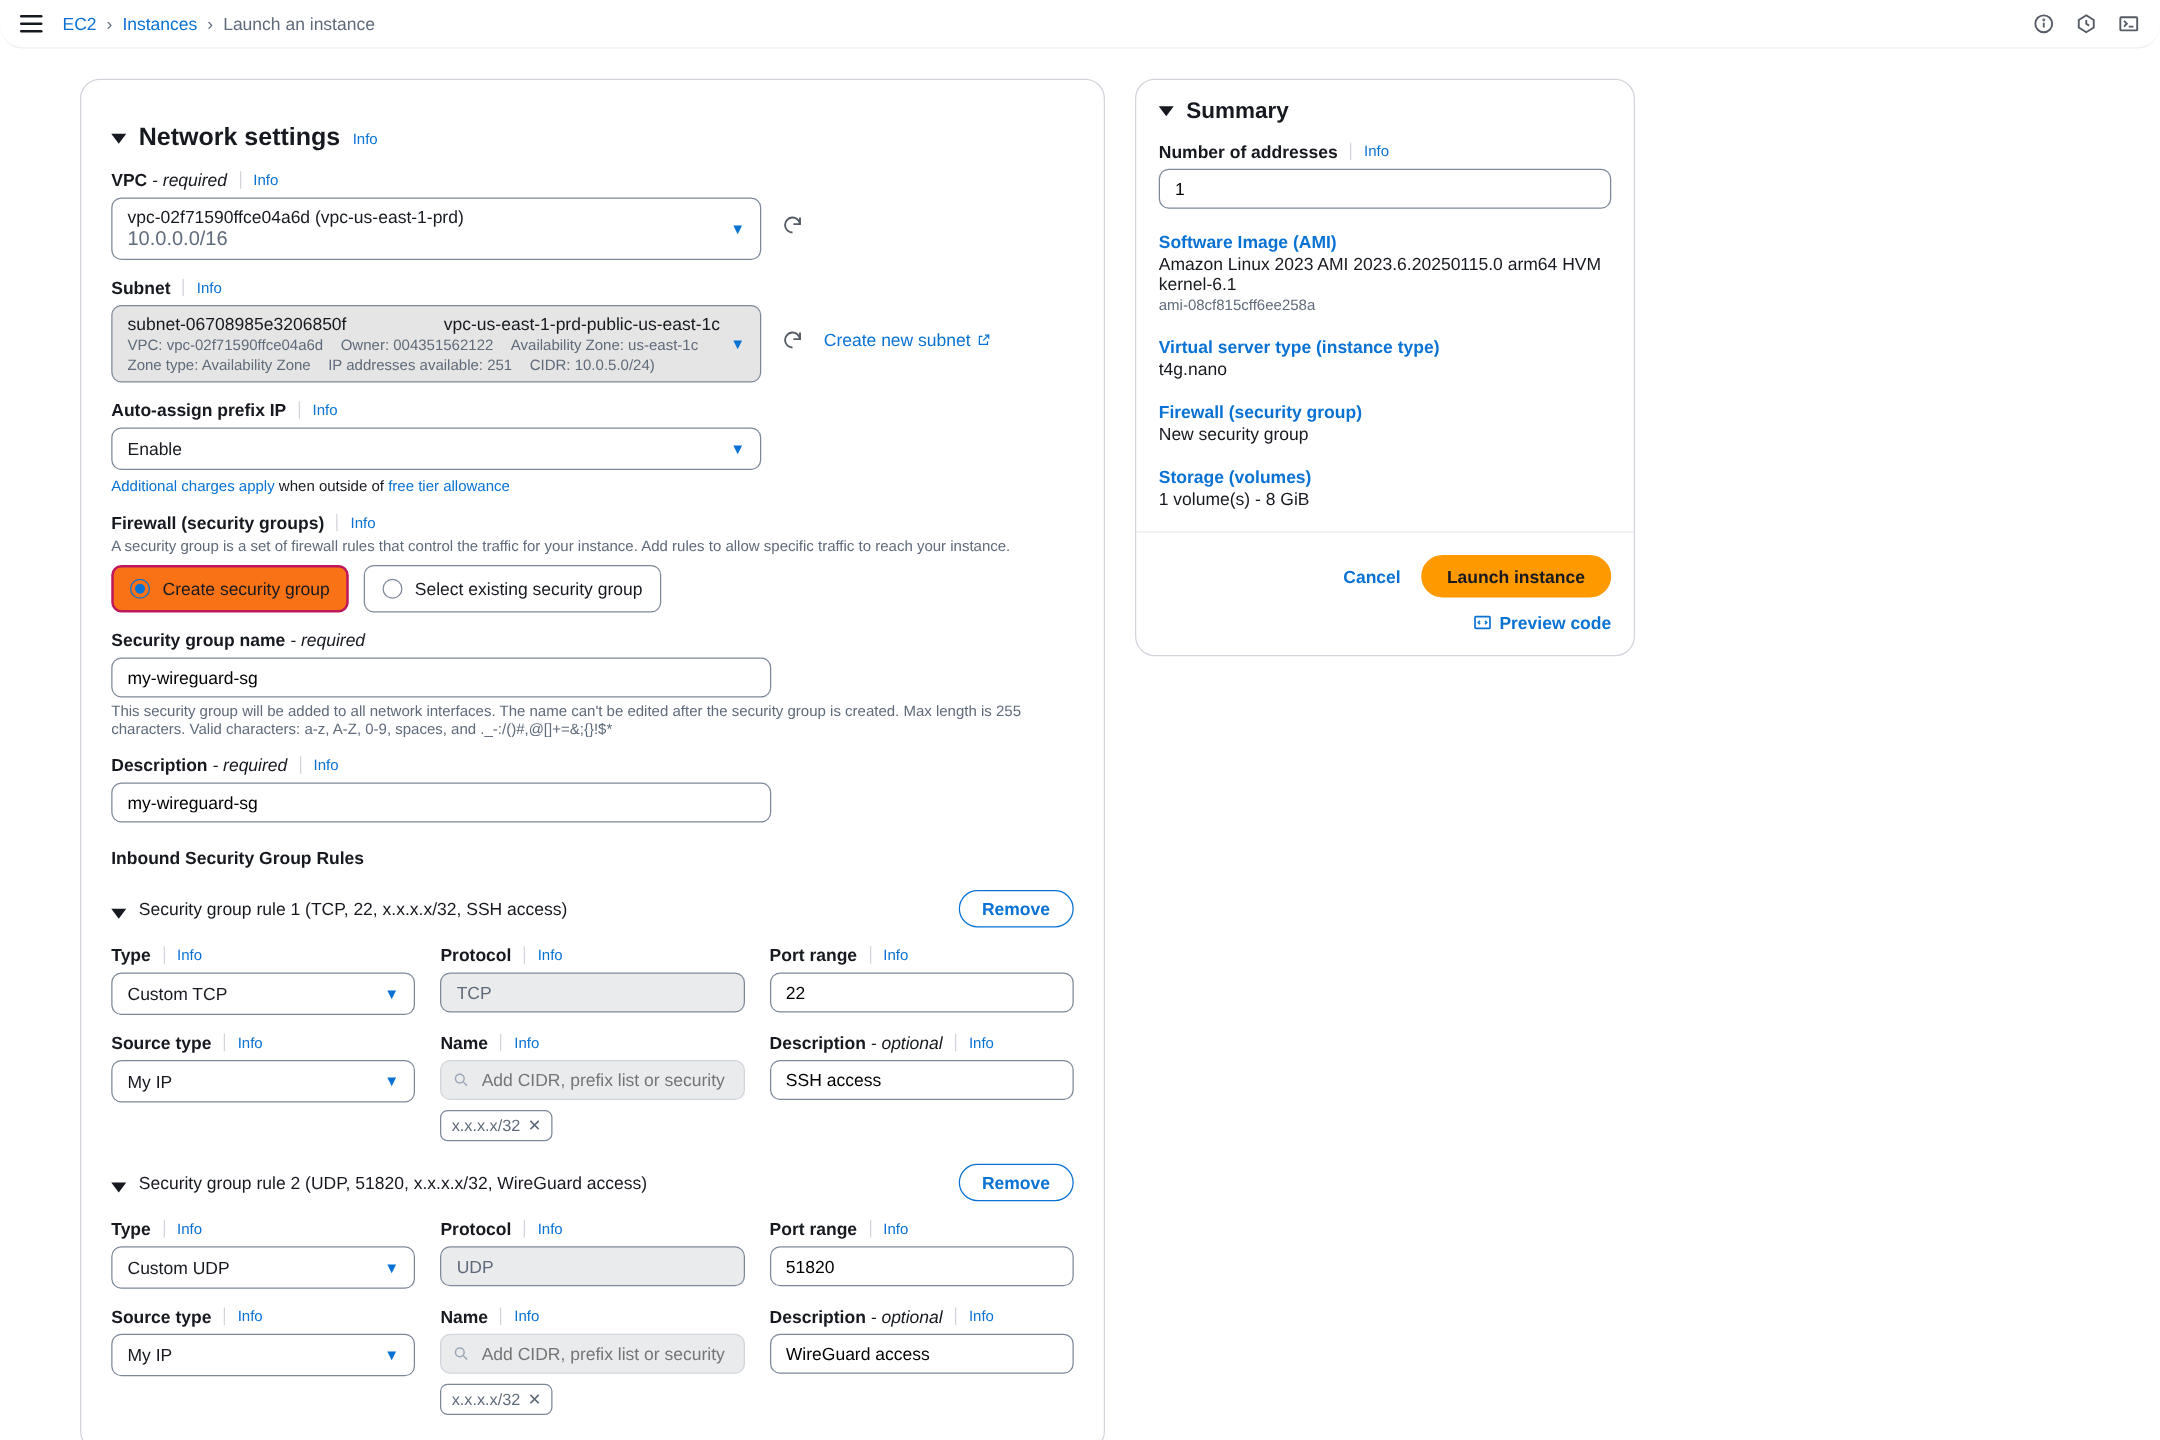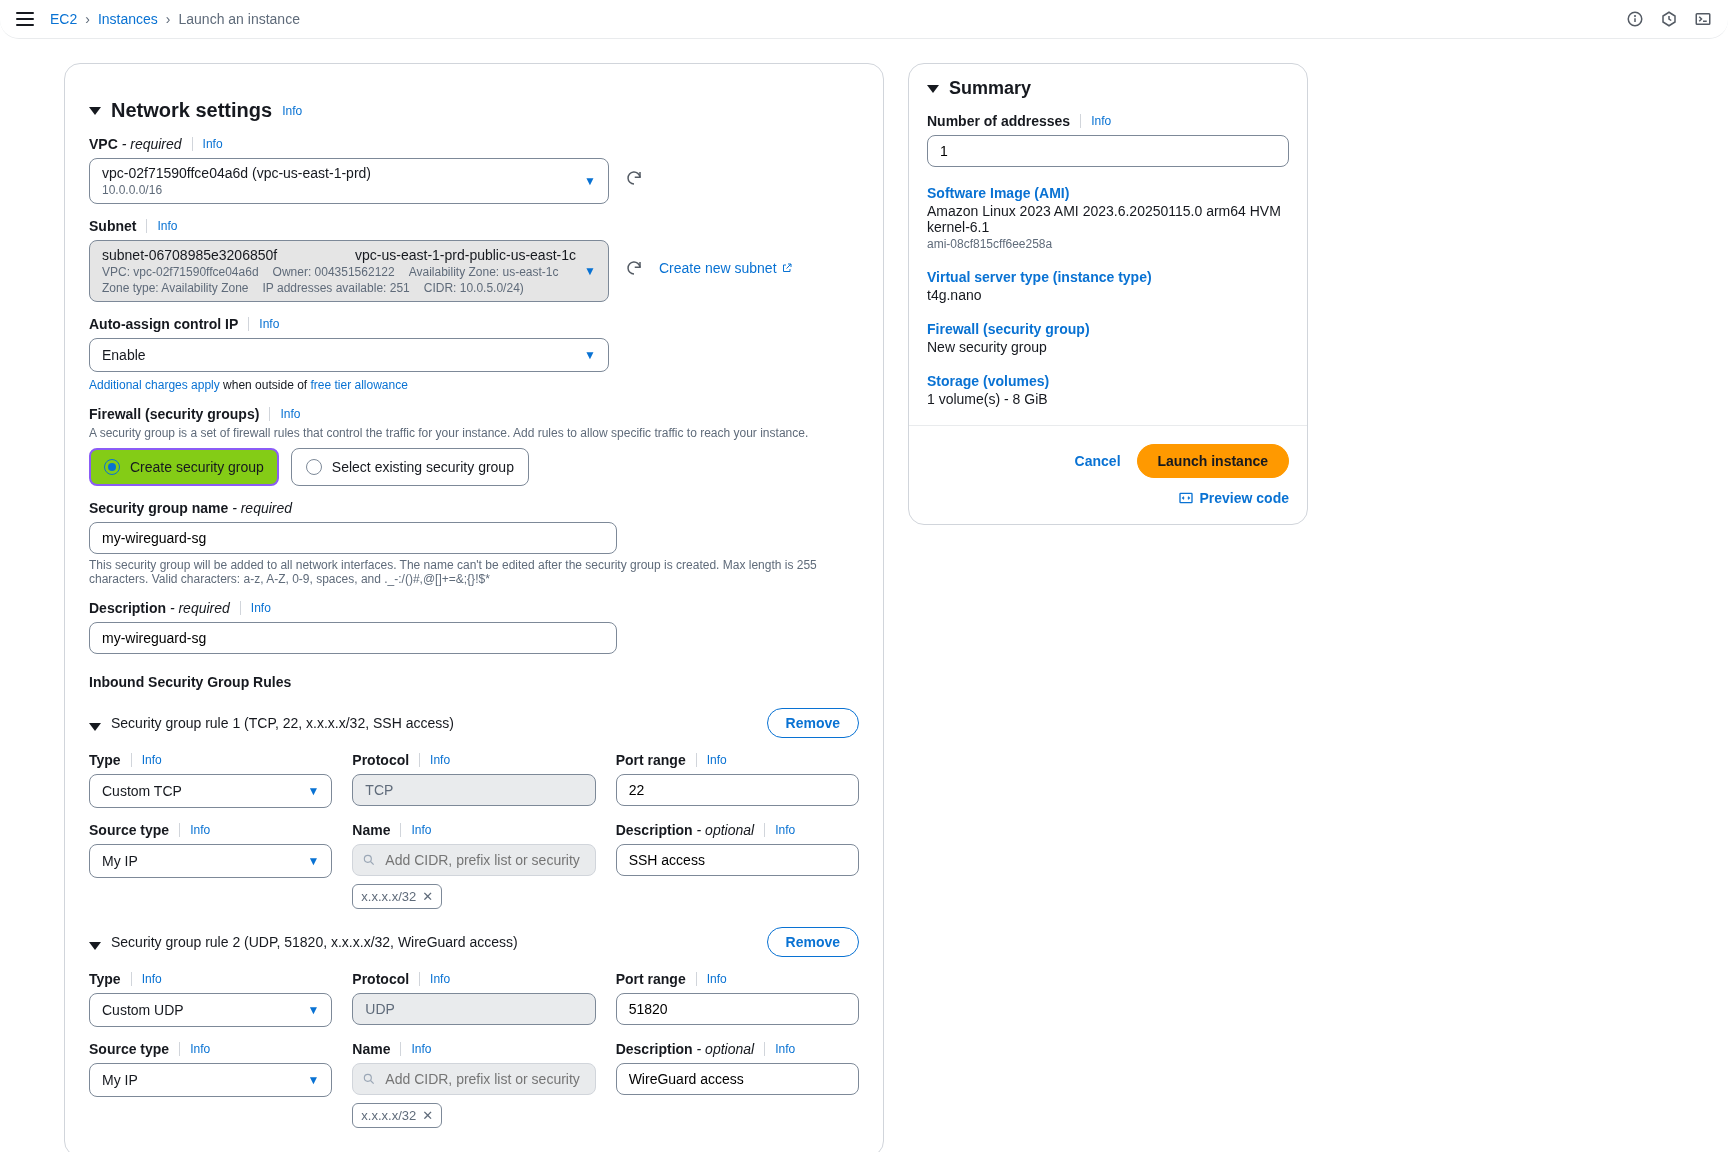--- a/index.html
+++ b/index.html
@@ -24,31 +24,31 @@
 .info-link { color: #0972d3; font-size: 12px; cursor: pointer; font-weight: 400; }
 .field { margin-top: 14px; }
 .field-label { font-size: 14px; font-weight: 700; display: flex; align-items: center; gap: 10px; flex-wrap: wrap; }
 .field-label .req { font-style: italic; font-weight: 400; }
 .divider-v { width: 1px; height: 14px; background: #d1d5db; }
 .select-box { margin-top: 6px; border: 1px solid #7d8998; border-radius: 8px; padding: 6px 12px; display: flex; align-items: center; justify-content: space-between; background: #fff; cursor: pointer; min-height: 34px; }
 .select-box .arrow { color: #0972d3; font-size: 12px; }
 .select-row { display: flex; align-items: center; gap: 16px; }
 .refresh-icon { width: 18px; height: 18px; cursor: pointer; }
 .link { color: #0972d3; cursor: pointer; font-size: 14px; display: inline-flex; align-items: center; gap: 4px; }
-.subtext { font-size: 12px; color: #5f6b7a; margin-top: 2px; }
+.subtext { font-size: 16px; color: #5f6b7a; margin-top: 2px; }
 .subnet-box { border: 1px solid #7d8998; border-radius: 8px; padding: 6px 12px; margin-top: 6px; background: #e5e5e5; cursor: pointer; position: relative; }
 .subnet-top { display: flex; justify-content: space-between; font-size: 14px; }
 .subnet-meta { font-size: 12px; color: #5f6b7a; margin-top: 2px; display: flex; flex-wrap: wrap; gap: 14px; }
 .subnet-arrow { position: absolute; right: 12px; top: 50%; transform: translateY(-50%); color: #0972d3; font-size: 12px; }
 .notice { font-size: 12px; margin-top: 6px; }
 .notice a { color: #0972d3; text-decoration: none; }
 .helper { font-size: 12px; color: #5f6b7a; margin-top: 4px; }
 .radio-row { display: flex; gap: 12px; margin-top: 8px; }
 .radio-box { border: 1px solid #7d8998; border-radius: 8px; padding: 10px 14px; display: flex; align-items: center; gap: 10px; cursor: pointer; font-size: 14px; }
-.radio-box.selected { border: 2px solid #8b5cf6; background: #84cc16; padding: 9px 13px; text-align: center; }
+.radio-box.selected { border: 2px solid #be185d; background: #f97316; padding: 9px 13px; text-align: center; }
 .radio-circle { width: 16px; height: 16px; border: 1px solid #7d8998; border-radius: 50%; display: flex; align-items: center; justify-content: center; }
 .radio-box.selected .radio-circle { border-color: #0972d3; }
 .radio-dot { width: 8px; height: 8px; background: #0972d3; border-radius: 50%; }
 .text-input { width: 100%; border: 1px solid #7d8998; border-radius: 8px; padding: 7px 12px; font-size: 14px; margin-top: 6px; font-family: inherit; }
 .text-input:disabled { background: #e9ebed; color: #5f6b7a; }
 .rule-header { display: flex; align-items: center; justify-content: space-between; margin-top: 18px; }
 .rule-title-row { display: flex; align-items: flex-end; gap: 10px; }
 .rule-title { font-size: 14px; color: #16191f; }
 .btn-outline { border: 1px solid #0972d3; color: #0972d3; background: #fff; border-radius: 20px; padding: 6px 18px; font-size: 14px; font-weight: 700; cursor: pointer; }
 .cols3 { display: grid; grid-template-columns: 1fr 1fr 1fr; gap: 20px; margin-top: 14px; }
@@ -172,21 +172,21 @@
               <path d="M14 4h6v6"></path>
               <path d="M20 4l-9 9"></path>
               <path d="M18 14v5H5V6h5"></path>
             </svg>
         </span>
       </div>
     </div>
 
     <div class="field">
       <div class="field-label">
-        <span>Auto-assign control IP</span>
+        <span>Auto-assign prefix IP</span>
         <span class="divider-v"></span>
         <span class="info-link">Info</span>
       </div>
       <div class="select-box" style="width:520px;">
         <span>Enable</span>
         <span class="arrow">▼</span>
       </div>
       <div class="notice">
         <a>Additional charges apply</a><span> when outside of </span><a>free tier allowance</a>
       </div>

